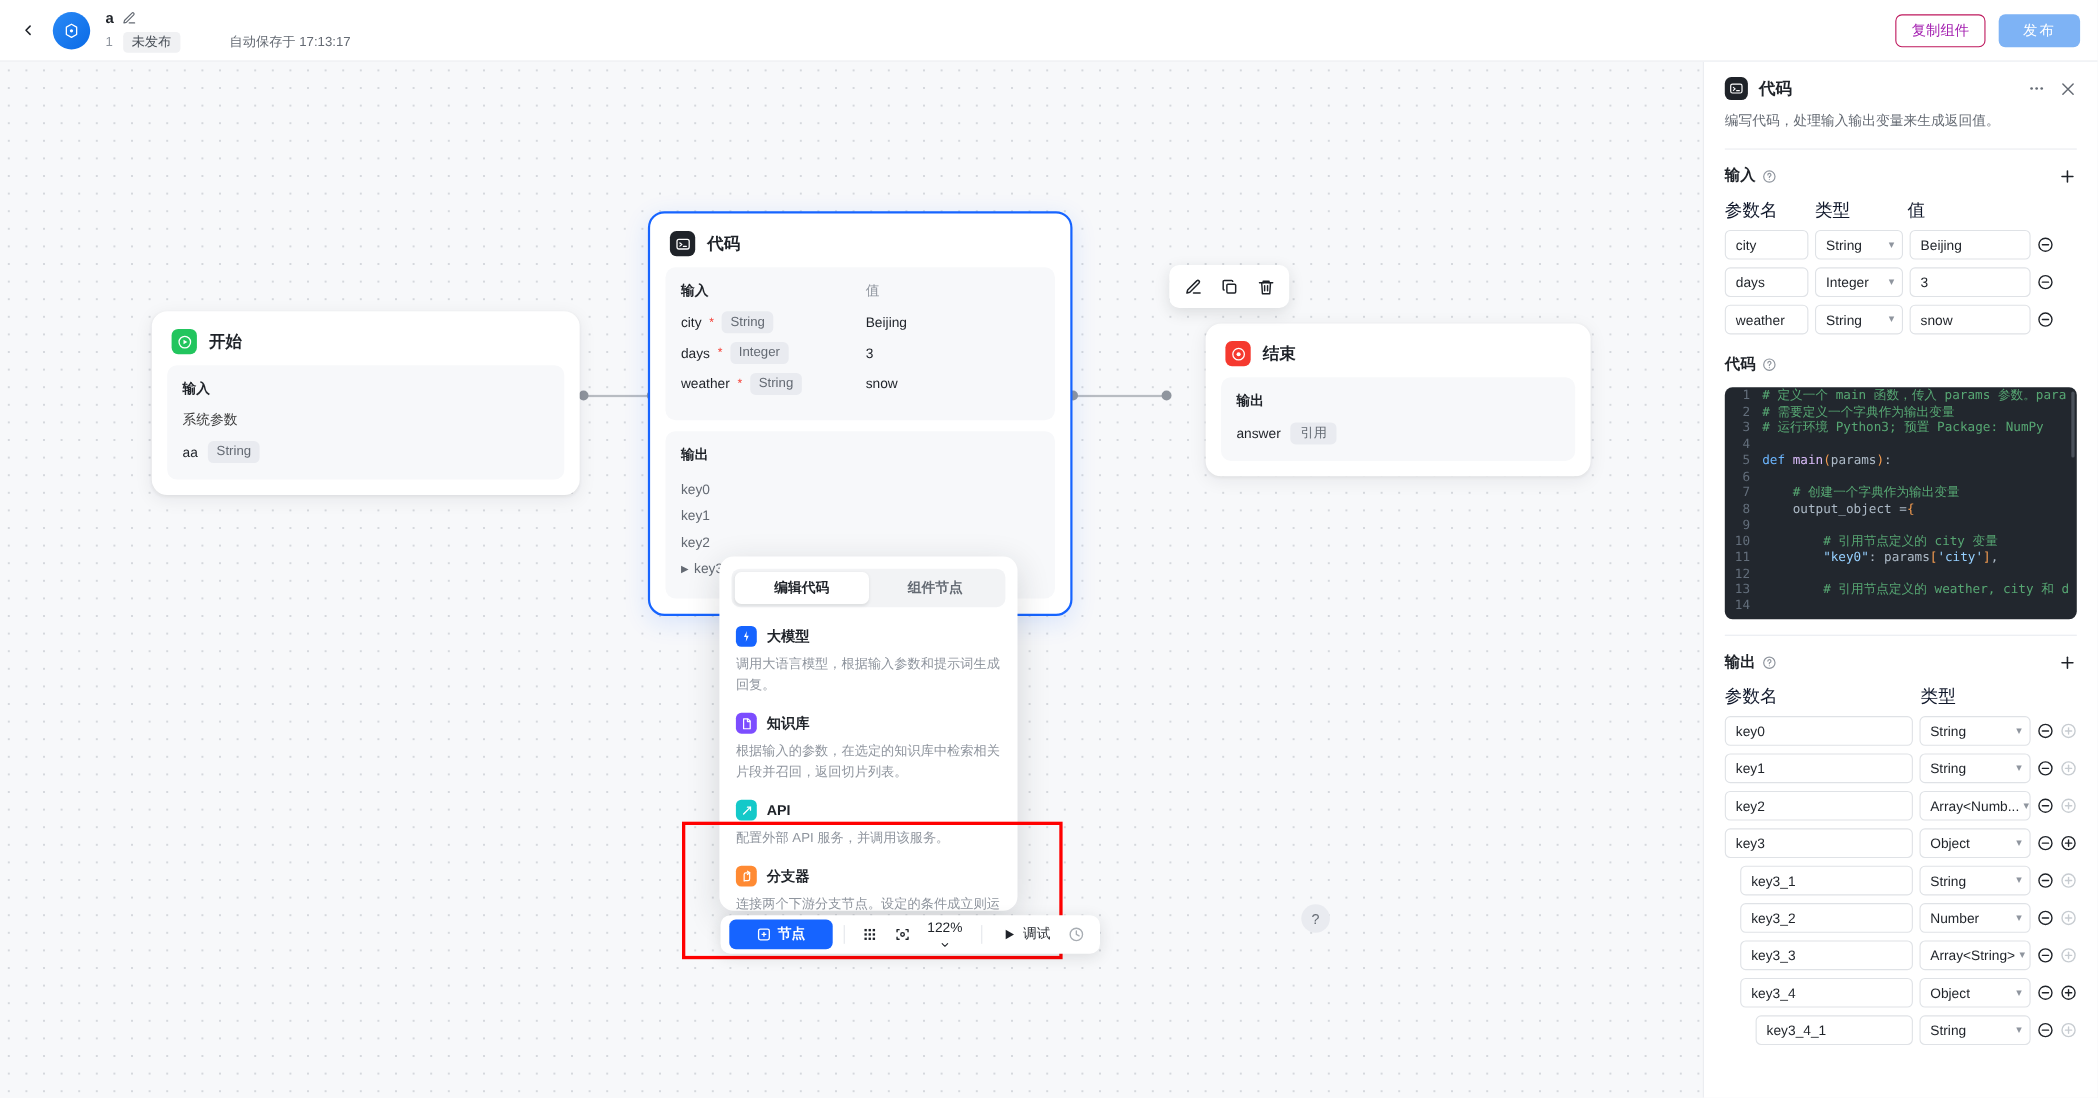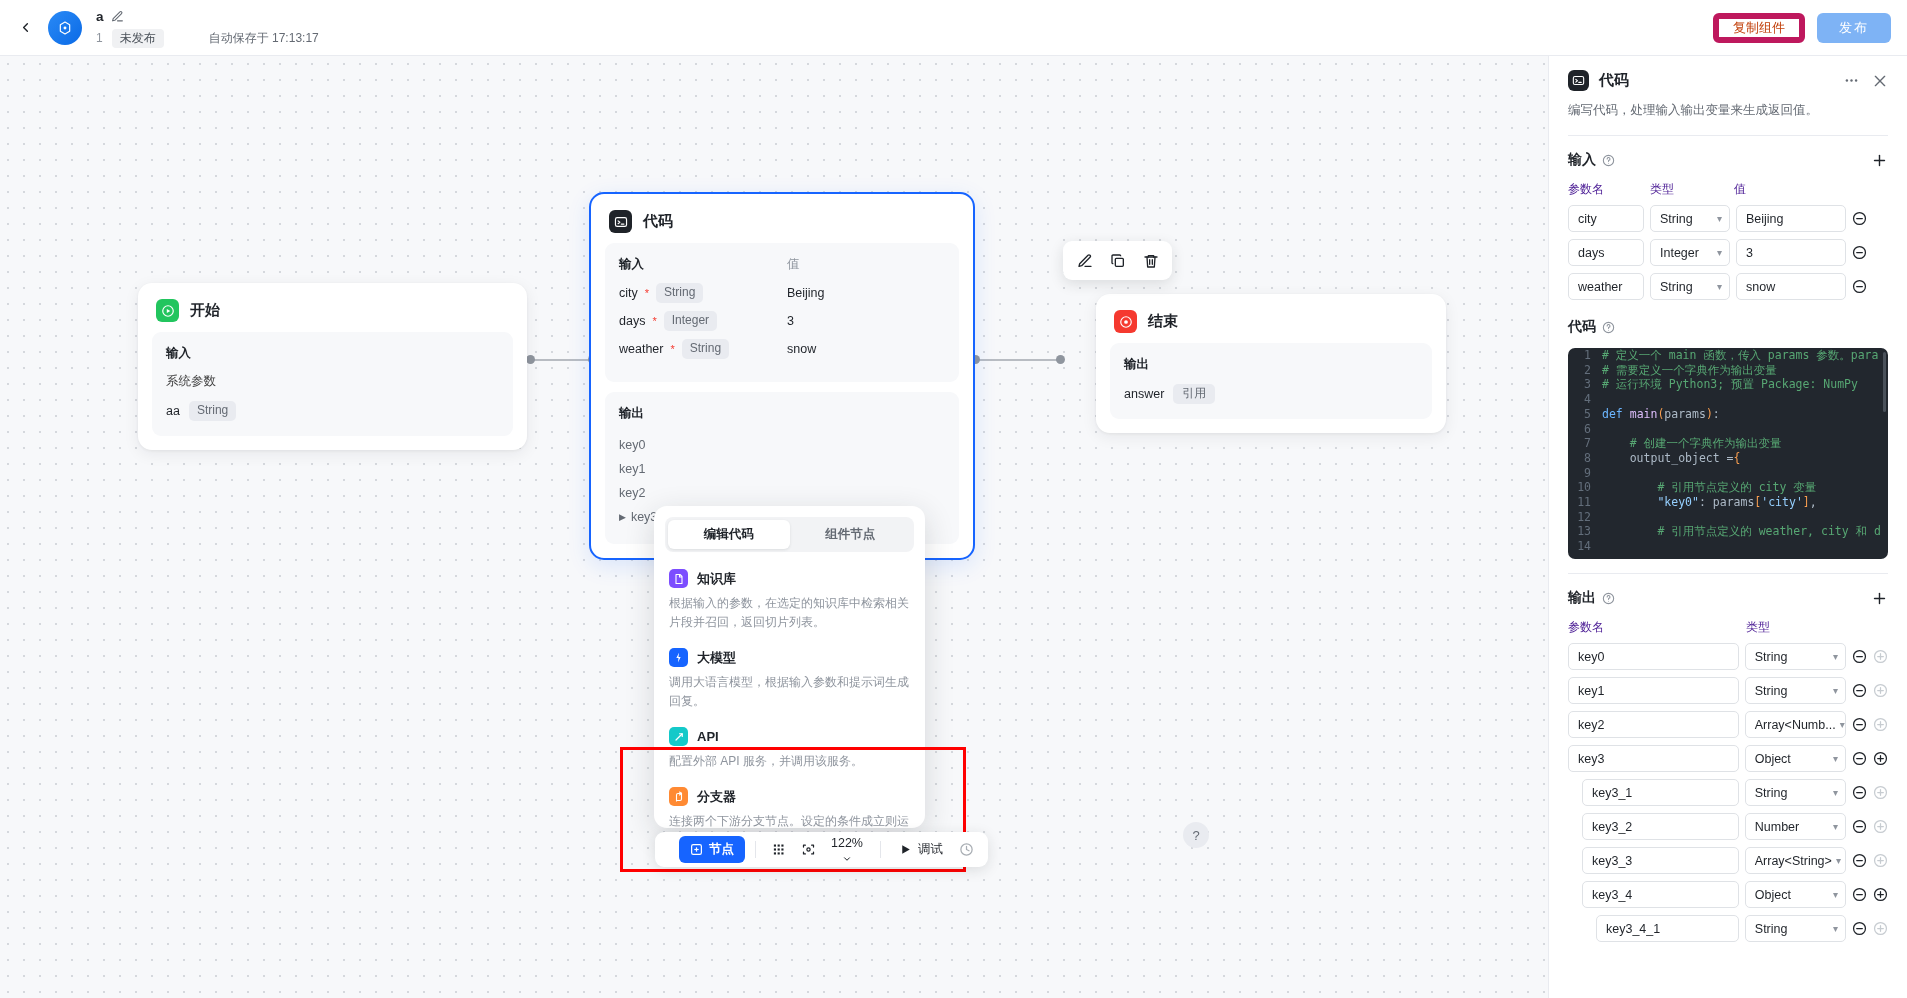--- a/index.html
+++ b/index.html
@@ -34,22 +34,22 @@
   .pencil-ico { width: 13px; height: 13px; color: #646a73; cursor: pointer; display:block; }
   .meta-row { display: flex; align-items: center; gap: 9px; margin-top: 4px; }
   .meta-ver { font-size: 12px; color: #8f959e; }
   .meta-badge {
     font-size: 12px; color: #4a5159; background: #f0f1f3;
     border-radius: 4px; padding: 2px 8px 3px; line-height: 14px;
   }
   .meta-save { font-size: 12px; color: #646a73; margin-left: 36px; }
   .topbar-right { margin-left: auto; display: flex; align-items: center; gap: 12px; margin-right: 16px; }
   .btn-ghost {
-    height: 30px; padding: 0 14px; border: 6px solid #be185d; border-radius: 6px;
-    background: #fff; font-size: 13px; color: #c2410c; cursor: pointer;
+    height: 30px; padding: 0 14px; border: 1px solid #be185d; border-radius: 6px;
+    background: #fff; font-size: 13px; color: #a21caf; cursor: pointer;
     display: flex; align-items: center;
   }
   .btn-primary {
     height: 30px; padding: 0 22px; border: none; border-radius: 6px;
     background: #7eb3f5; font-size: 13px; color: #ffffff; cursor: pointer;
     display: flex; align-items: center; letter-spacing: 2px;
   }
 
   
   .canvas {
@@ -148,21 +148,21 @@
   }
 
   
   .bottombar {
     position: absolute; left: 655px; top: 776px; height: 35px;
     background: #fff; border-radius: 9px; display: flex; align-items: center;
     padding: 0 8px; gap: 3px; box-shadow: 0 3px 14px rgba(31,35,41,0.13); z-index: 31;
   }
   .bb-node {
     display: flex; align-items: center; gap: 6px; background: #1664ff; color: #fff;
-    font-size: 12.5px; border-radius: 6px; padding: 5px 11px; cursor: pointer; font-weight: bold; margin-left: 16px;
+    font-size: 12.5px; border-radius: 6px; padding: 5px 25px; cursor: pointer; font-weight: bold;
   }
   .bb-div { width: 1px; height: 17px; background: #e4e6eb; margin: 0 7px; }
   .bb-ico { width: 26px; height: 26px; display:flex; align-items:center; justify-content:center;
             border-radius:5px; cursor:pointer; color:#1f2329; }
   .bb-zoom { display:flex; align-items:center; gap:4px; font-size:12.5px; color:#1f2329;
              padding: 0 7px; cursor:pointer;flex-direction:column; }
   .bb-run { display:flex; align-items:center; gap:6px; font-size:12.5px; color:#1f2329;
             padding: 5px 8px; cursor:pointer; border-radius:5px; }
 
   .help-fab {
@@ -183,21 +183,21 @@
   .panel-actions { margin-left: auto; display: flex; align-items: center; gap: 12px; }
   .pa-btn { color: #646a73; cursor: pointer; display:flex; align-items:center; }
   .panel-desc { font-size: 12.5px; color: #646a73; margin-top: 10px; line-height: 18px; }
   .hr { height: 1px; background: #e9ebf0; margin: 16px 0 0; }
 
   .sec-head { display: flex; align-items: center; gap: 6px; margin: 15px 0 12px; }
   .sec-title { font-size: 14px; font-weight: bold; color: #1f2329; }
   .q-ico { color: #8f959e; display:flex; }
   .plus-btn { margin-left: auto; cursor: pointer; color: #1f2329; display:flex; }
 
-  .col-heads { display: flex; font-size: 12px; color: #4c1d95; margin-bottom: 7px; }
+  .col-heads { display: flex; font-size: 16px; color: #0f172a; margin-bottom: 7px; }
   .tbl-row { display: flex; align-items: center; gap: 6px; margin-bottom: 7px; }
   .fld {
     height: 27px; border: 1px solid #dfe2e6; border-radius: 5px;
     font-size: 12.5px; color: #1f2329; display: flex; align-items: center;
     padding: 0 9px; background: #fff; cursor: text; overflow:hidden; white-space:nowrap;
   }
   .sel {
     height: 27px; border: 1px solid #dfe2e6; border-radius: 5px;
     font-size: 12.5px; color: #1f2329; display: flex; align-items: center;
     padding: 0 7px 0 9px; background: #fff; cursor: pointer; overflow:hidden; white-space:nowrap;
@@ -399,41 +399,41 @@
     </div>
 
     <div class="picker">
       <div class="picker-tabs">
         <div class="ptab active">编辑代码</div>
         <div class="ptab">组件节点</div>
       </div>
 
       <div class="pitem">
         <div class="pitem-head">
+          <div class="pico blue">
+            <svg width="13" height="13" viewBox="0 0 24 24" fill="#fff">
+                <path d="M13 3 L8 13 h4 l-1 8 5-10 h-4 z"></path>
+              </svg>
+          </div>
+          <span class="pitem-title">大模型</span>
+        </div>
+        <div class="pitem-desc">调用大语言模型，根据输入参数和提示词生成回复。</div>
+      </div>
+
+      <div class="pitem">
+        <div class="pitem-head">
           <div class="pico purple">
             <svg width="12" height="12" viewBox="0 0 24 24" fill="none" stroke="#fff" stroke-width="2.2" stroke-linejoin="round">
                 <path d="M6 3h8l4 4v14H6z"></path>
                 <polyline points="13 3 13 8 18 8"></polyline>
               </svg>
           </div>
           <span class="pitem-title">知识库</span>
         </div>
         <div class="pitem-desc">根据输入的参数，在选定的知识库中检索相关片段并召回，返回切片列表。</div>
-      </div>
-
-      <div class="pitem">
-        <div class="pitem-head">
-          <div class="pico blue">
-            <svg width="13" height="13" viewBox="0 0 24 24" fill="#fff">
-                <path d="M13 3 L8 13 h4 l-1 8 5-10 h-4 z"></path>
-              </svg>
-          </div>
-          <span class="pitem-title">大模型</span>
-        </div>
-        <div class="pitem-desc">调用大语言模型，根据输入参数和提示词生成回复。</div>
       </div>
 
       <div class="pitem">
         <div class="pitem-head">
           <div class="pico teal">
             <svg width="12" height="12" viewBox="0 0 24 24" fill="none" stroke="#fff" stroke-width="2.4" stroke-linecap="round">
                 <line x1="6" y1="18" x2="18" y2="6"></line>
                 <path d="M13 5.5 L18.5 5.5 L18.5 11"></path>
               </svg>
           </div>

